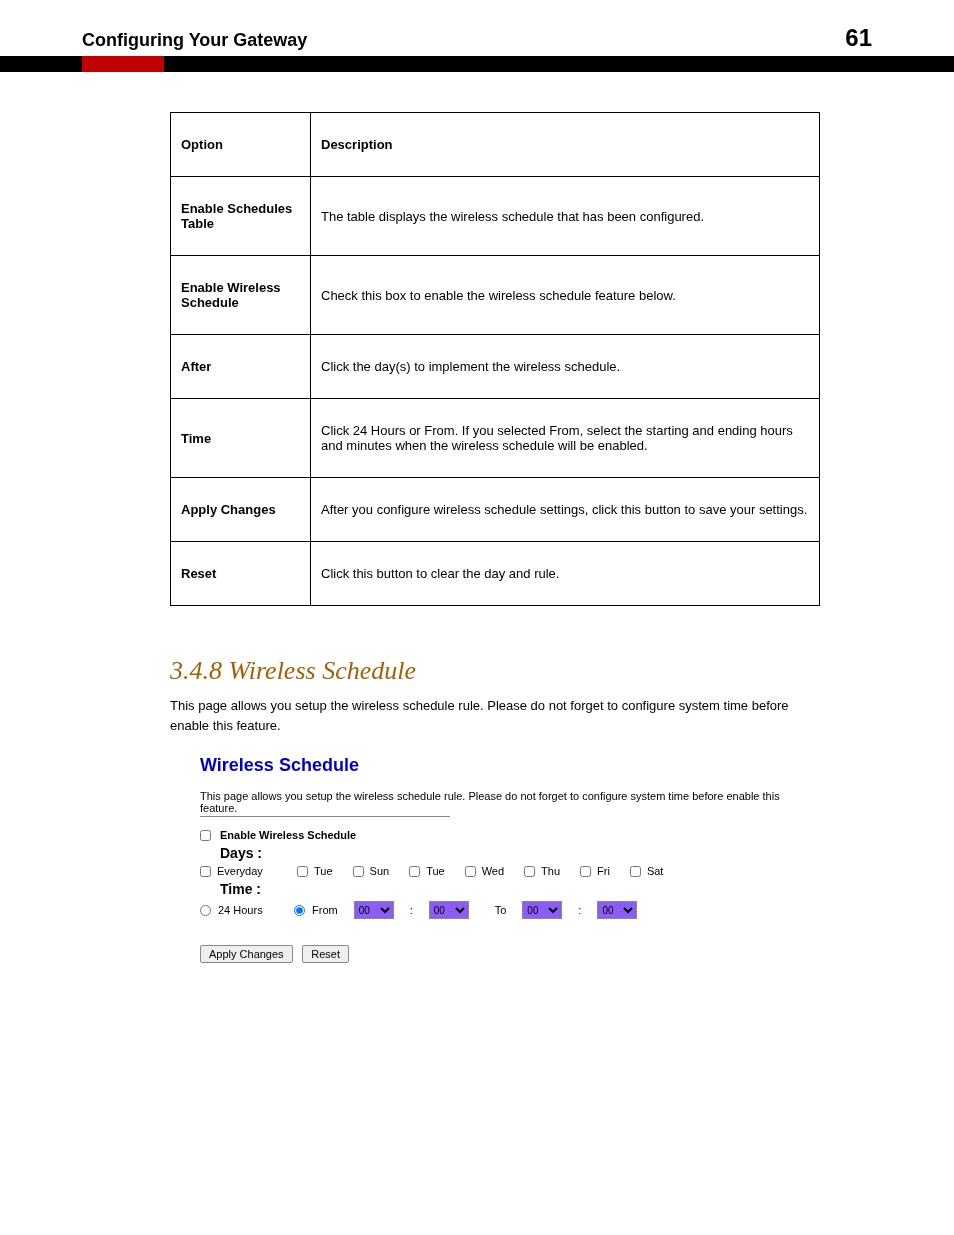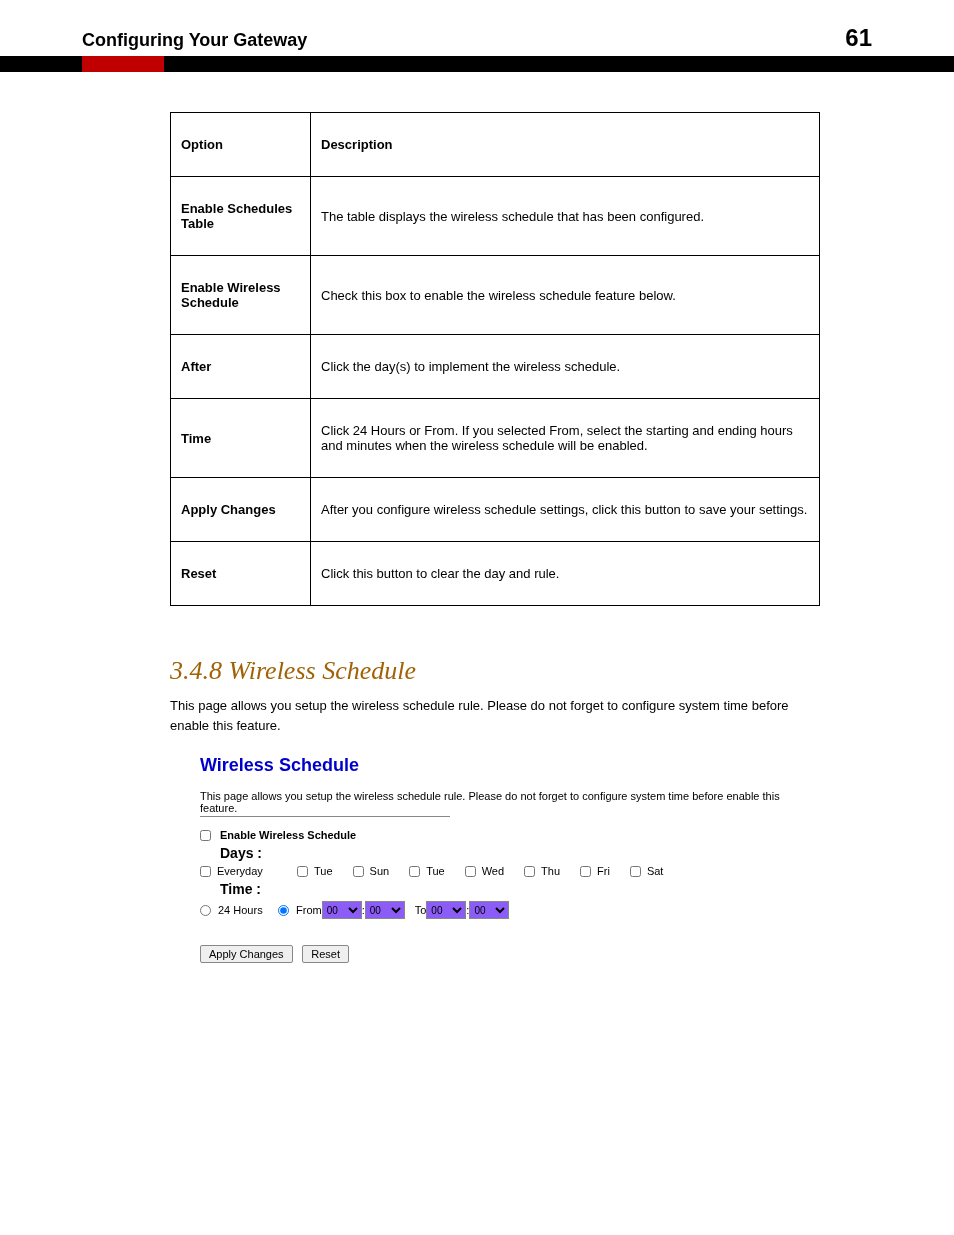--- a/index.html
+++ b/index.html
@@ -141,21 +141,21 @@
   .days-row label {
     margin-right: 8px;
     display: inline-flex;
     align-items: center;
     gap: 3px;
   }
   .time-row {
     font-size: 11px;
     display: flex;
     align-items: center;
-    gap: 0;
+    gap: 16px;
     margin-bottom: 20px;
   }
   .time-row label {
     display: inline-flex;
     align-items: center;
     gap: 4px;
   }
   select.ss-select {
     font-size: 10px;
     height: 18px;

